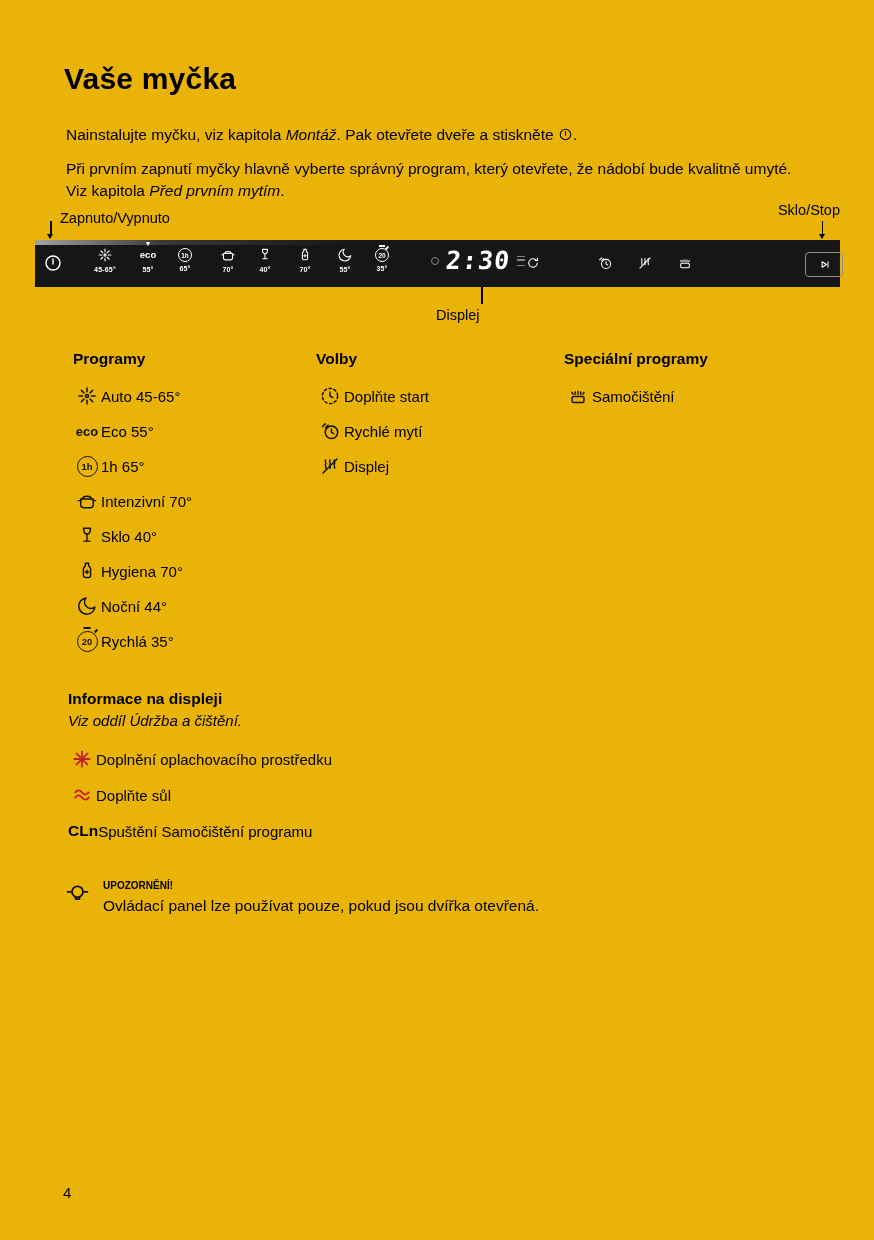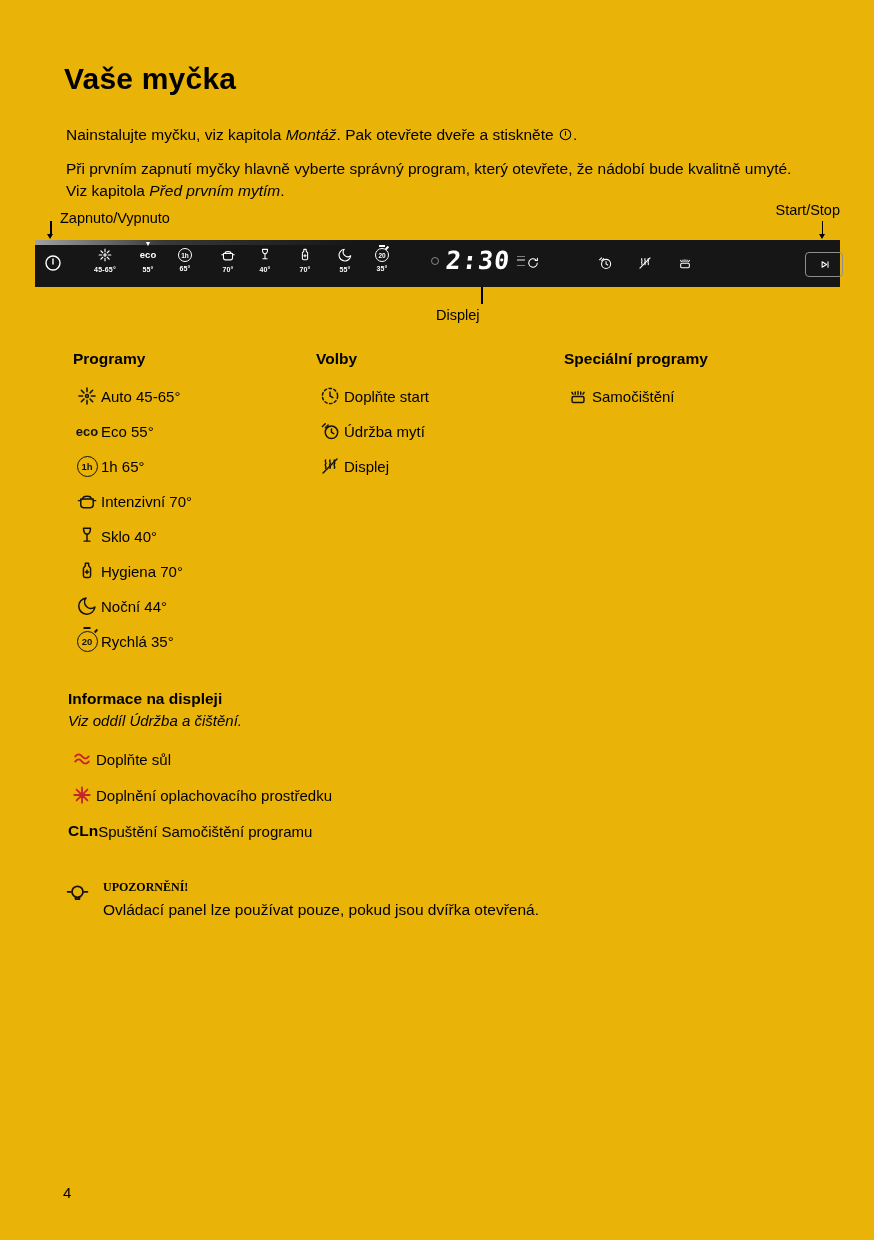--- a/index.html
+++ b/index.html
@@ -75,21 +75,21 @@
   .info .sub{font-style:italic;font-size:15px;margin-top:4px;}
   .info .items{margin-top:18px;}
   .info .item{margin-bottom:12px;}
   .red{color:#c8232c;}
   .cln{min-width:30px;font-weight:bold;font-size:15.5px;}
 
   
   .warn{position:absolute;left:64px;top:880px;display:flex;gap:12px;width:740px;}
   .warn .icn{width:27px;flex:0 0 27px;color:#121212;align-items:flex-start;padding-top:1px;}
   .warn .icn svg{width:27px;height:27px;}
-  .wtitle{font-weight:bold;font-size:12px;font-family:Liberation Serif, serif;}
+  .wtitle{font-weight:bold;font-size:10px;}
   .wbody{font-size:15.5px;margin-top:6px;}
 
   .pageno{position:absolute;left:63px;top:1184px;font-size:15px;}
 </style>
 </head>
 <body>
 
 <svg width="0" height="0" style="position:absolute" aria-hidden="true">
   <defs>
     <g id="defs-root" fill="none" stroke="currentColor">
@@ -164,21 +164,21 @@
 
   <h1 class="title">Vaše myčka</h1>
 
   <p class="para p1"><span>Nainstalujte myčku, viz kapitola </span><i>Montáž</i><span>. Pak otevřete dveře a stiskněte </span><span class="inline-ico"><svg viewBox="0 0 24 24">
           <use href="#sym-power"></use>
         </svg></span><span>.</span></p>
 
   <p class="para p2"><span>Při prvním zapnutí myčky hlavně vyberte správný program, který otevřete, že nádobí bude kvalitně umyté.</span><br><span>Viz kapitola </span><i>Před prvním mytím</i><span>.</span></p>
 
   <div class="lbl-left">Zapnuto/Vypnuto</div>
-  <div class="lbl-right">Start/Stop</div>
+  <div class="lbl-right">Sklo/Stop</div>
   <div class="conn conn-left"></div>
   <div class="conn conn-right"></div>
 
   <div class="panel">
     <div class="pcell power-cell">
       <svg viewBox="0 0 24 24">
           <use href="#sym-power"></use>
         </svg>
     </div>
 
@@ -327,21 +327,21 @@
           </svg>
         </span>
       <span>Doplňte start</span>
     </div>
     <div class="item">
       <span class="icn">
           <svg viewBox="0 0 24 24">
             <use href="#sym-quickwash"></use>
           </svg>
         </span>
-      <span>Údržba mytí</span>
+      <span>Rychlé mytí</span>
     </div>
     <div class="item">
       <span class="icn">
           <svg viewBox="0 0 24 24">
             <use href="#sym-totaldry"></use>
           </svg>
         </span>
       <span>Displej</span>
     </div>
   </div>
@@ -355,37 +355,37 @@
           </svg>
         </span>
       <span>Samočištění</span>
     </div>
   </div>
 
   <div class="info">
     <h3>Informace na displeji</h3>
     <div class="sub">Viz oddíl Údržba a čištění.</div>
     <div class="items">
+      <div class="item">
+        <span class="icn red">
+            <svg viewBox="0 0 24 24">
+              <use href="#sym-rinse"></use>
+            </svg>
+          </span>
+        <span>Doplnění oplachovacího prostředku</span>
+      </div>
       <div class="item">
         <span class="icn red">
             <svg viewBox="0 0 24 24">
               <use href="#sym-salt"></use>
             </svg>
           </span>
         <span>Doplňte sůl</span>
       </div>
       <div class="item">
-        <span class="icn red">
-            <svg viewBox="0 0 24 24">
-              <use href="#sym-rinse"></use>
-            </svg>
-          </span>
-        <span>Doplnění oplachovacího prostředku</span>
-      </div>
-      <div class="item">
         <span class="cln">CLn</span>
         <span>Spuštění Samočištění programu</span>
       </div>
     </div>
   </div>
 
   <div class="warn">
     <span class="icn">
         <svg viewBox="0 0 24 24">
           <use href="#sym-bulb"></use>

